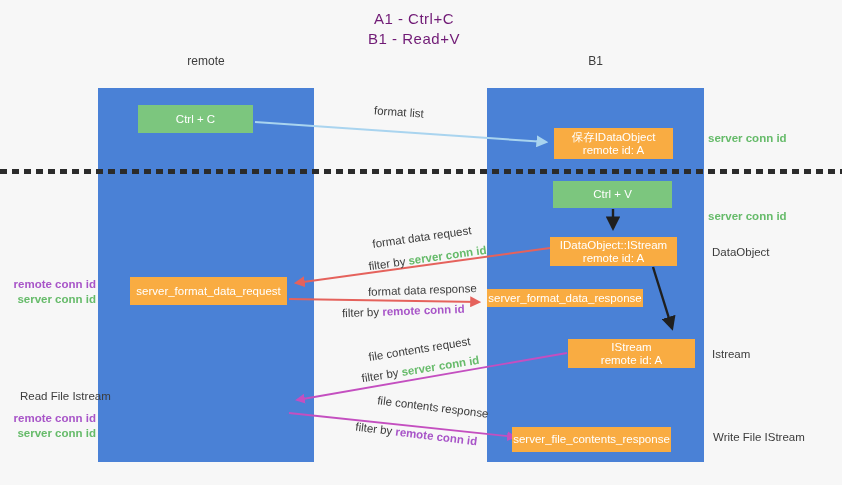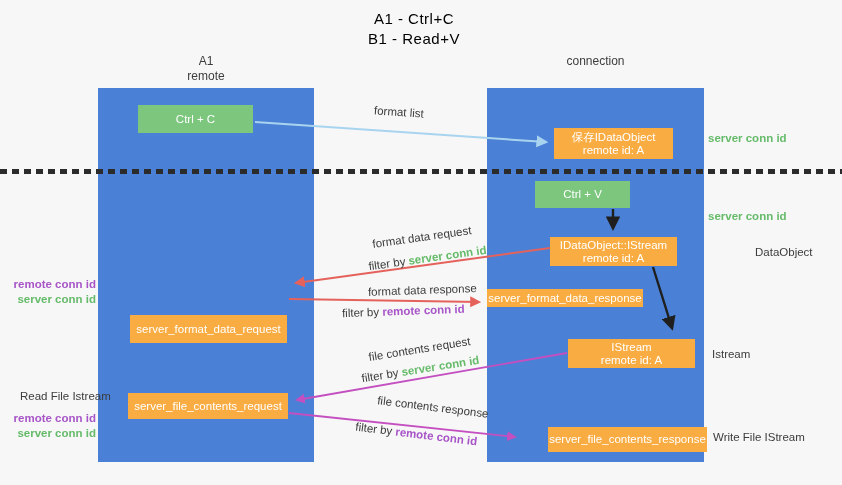--- a/index.html
+++ b/index.html
@@ -7,21 +7,21 @@
   body {
     font-family:"Liberation Sans", sans-serif;
     background:#f7f7f7;
     position:relative;
     overflow:hidden;
     color:#3d3d3d;
   }
   #stage { position:absolute; inset:0; width:842px; height:485px; }
 
   .title { position:absolute; left:414px; transform:translateX(-50%);
-           font-size:15px; color:#000000; white-space:nowrap; letter-spacing:.5px; }
+           font-size:15px; color:#701a75; white-space:nowrap; letter-spacing:.5px; }
   #title1 { top:10px; }
   #title2 { top:30px; }
 
   .col-header { position:absolute; top:54px; text-align:center;
                 font-size:12px; color:#3d3d3d; line-height:15px; }
   #hdr-left  { left:98px;  width:216px; }
   #hdr-right { left:487px; width:217px; }
 
   .column { position:absolute; top:88px; height:374px; background:#4a81d6; }
   #col-left  { left:98px;  width:216px; }
@@ -31,27 +31,27 @@
               background:repeating-linear-gradient(90deg,#2b2b2b 0 7px, transparent 7px 12px); }
 
   .node { position:absolute; display:flex; flex-direction:column; align-items:center;
           justify-content:center; color:#ffffff; font-size:11.5px; line-height:13px;
           text-align:center; white-space:nowrap; }
   .green-node  { background:#7cc67e; }
   .orange-node { background:#f9ac42; }
 
   #box-ctrl-c   { left:138px; top:105px; width:115px; height:28px; }
   #box-save-ido { left:554px; top:128px; width:119px; height:31px; }
-  #box-ctrl-v   { left:535px; top:181px; width:95px; height:27px; }
+  #box-ctrl-v   { left:553px; top:181px; width:119px; height:27px; }
   #box-getdata  { left:550px; top:237px; width:127px; height:29px; }
-  #box-fmt-req  { left:130px; top:277px; width:157px; height:28px;margin-top:38px; }
+  #box-fmt-req  { left:130px; top:277px; width:157px; height:28px; }
   #box-fmt-res  { left:487px; top:289px; width:156px; height:18px; }
   #box-istream  { left:568px; top:339px; width:127px; height:29px; }
   #box-file-req { left:128px; top:393px; width:160px; height:26px; }
-  #box-file-res { left:548px; top:427px; width:159px; height:25px; }
+  #box-file-res { left:512px; top:427px; width:159px; height:25px; }
 
   svg#arrows { position:absolute; left:0; top:0; pointer-events:none; }
 
   .alabel { position:absolute; font-size:11.5px; color:#3c3c3c; white-space:nowrap; }
   .rot-n8 { transform:rotate(-8deg); }
   .rot-n9 { transform:rotate(-9deg); }
   .rot-p7 { transform:rotate(7deg); }
   .rot-p4 { transform:rotate(4deg); }
   .rot-n2 { transform:rotate(-2deg); }
   .green-id  { color:#66bb6a; font-weight:bold; }
@@ -64,44 +64,43 @@
   #lbl-fmt-res-2     { left:342px; top:305px; }
   #lbl-file-req-1    { left:368px; top:343px; }
   #lbl-file-req-2    { left:361px; top:363px; }
   #lbl-file-res-1    { left:377px; top:401px; }
   #lbl-file-res-2    { left:355px; top:428px; }
 
   .side { position:absolute; font-size:11.5px; white-space:nowrap; }
   .side-bold { font-weight:bold; }
   #r-sci-1 { left:708px; top:132px; }
   #r-sci-2 { left:708px; top:210px; }
-  #r-dataobject { left:712px; top:246px; color:#3c3c3c;margin-left:43px; }
+  #r-dataobject { left:712px; top:246px; color:#3c3c3c; }
   #r-istream    { left:712px; top:348px; color:#3c3c3c; }
   #r-write      { left:713px; top:431px; color:#3c3c3c; }
 
   .left-stack { position:absolute; left:0; width:96px; text-align:right;
                 font-size:11.5px; font-weight:bold; line-height:15px; }
   #l-ids-top { top:277px; }
   #l-ids-bot { top:411px; }
   #l-read { position:absolute; left:20px; top:390px; font-size:11.5px; color:#3c3c3c; white-space:nowrap; }
 </style>
 </head>
 <body>
 
 <div id="stage">
 
   <div class="title" id="title1">A1 - Ctrl+C</div>
   <div class="title" id="title2">B1 - Read+V</div>
 
   <div class="col-header" id="hdr-left">
-    <div>A1</div>
     <div>remote</div>
   </div>
   <div class="col-header" id="hdr-right">
-    <div>connection</div>
+    <div>B1</div>
   </div>
 
   <div class="column" id="col-left"></div>
   <div class="column" id="col-right"></div>
 
   <div class="dashline"></div>
 
   <svg id="arrows" width="842" height="485" viewBox="0 0 842 485">
     <defs>
       <marker id="m-blue" viewBox="0 0 10 10" refX="8" refY="5" markerWidth="6" markerHeight="6" orient="auto">
@@ -150,23 +149,20 @@
 
   <div class="node orange-node" id="box-fmt-res">
     <span>server_format_data_response</span>
   </div>
 
   <div class="node orange-node" id="box-istream">
     <span>IStream</span>
     <span>remote id: A</span>
   </div>
 
-  <div class="node orange-node" id="box-file-req">
-    <span>server_file_contents_request</span>
-  </div>
 
   <div class="node orange-node" id="box-file-res">
     <span>server_file_contents_response</span>
   </div>
 
   <div class="alabel rot-p4" id="lbl-format-list">format list</div>
 
   <div class="alabel rot-n8" id="lbl-fmt-req-1">format data request</div>
   <div class="alabel rot-n8" id="lbl-fmt-req-2">
     <span>filter by </span><span class="green-id">server conn id</span>

